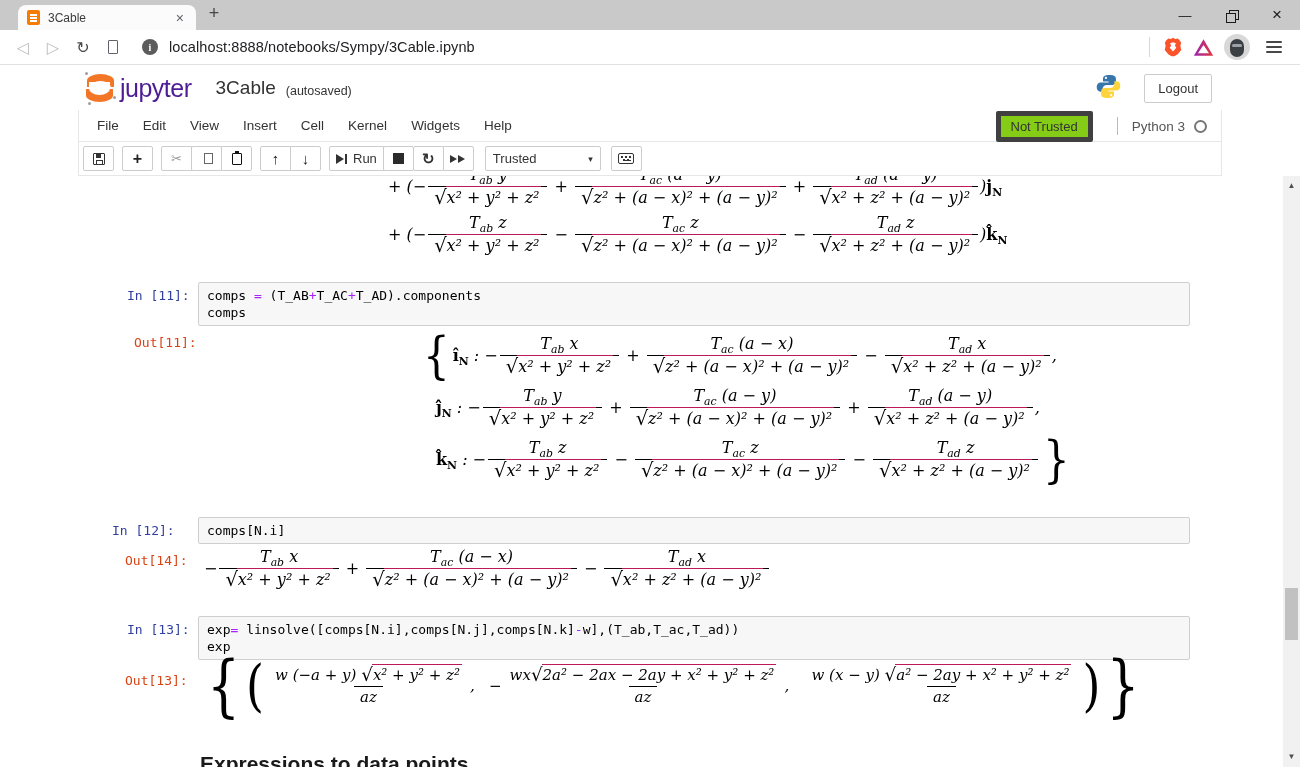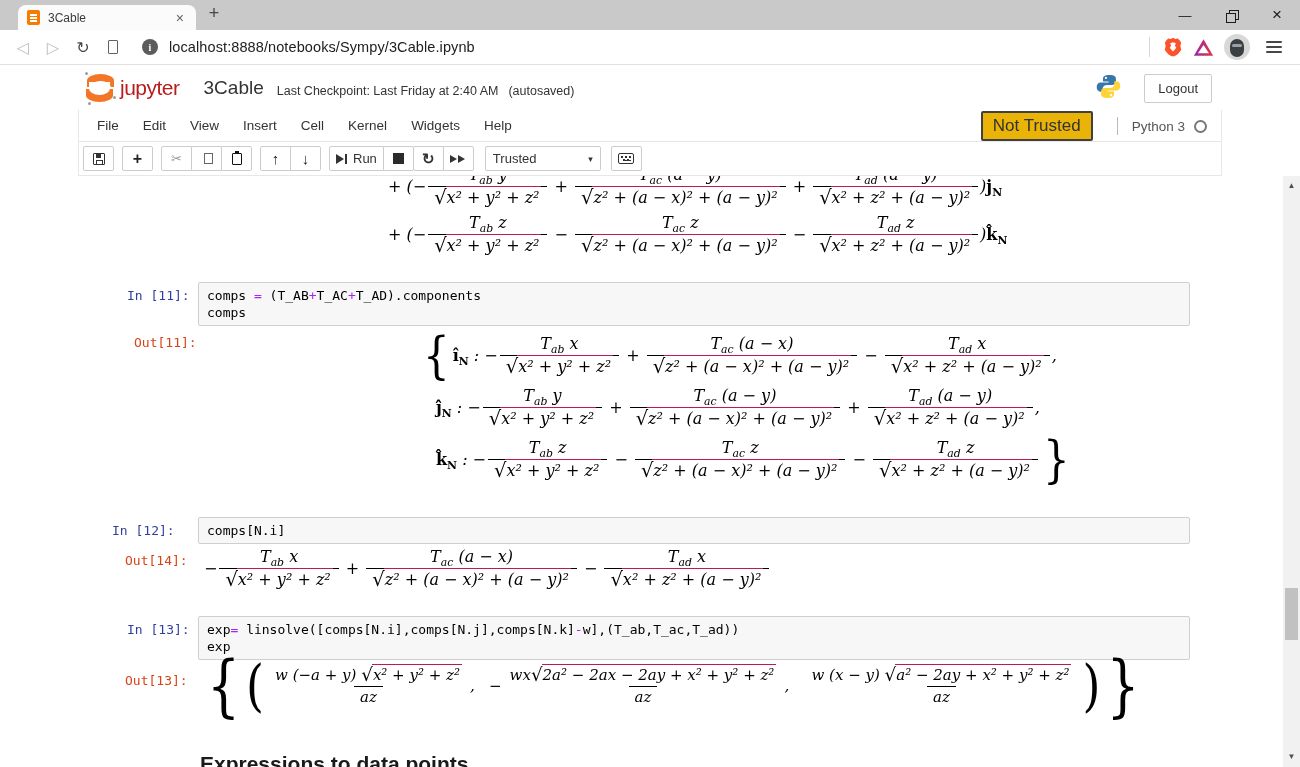--- a/index.html
+++ b/index.html
@@ -38,33 +38,33 @@
 
 
 .jhead{position:absolute;top:66px;left:0;right:0;height:44px;background:#fff;display:flex;align-items:center;padding-left:84px}
 .jlogo{display:flex;align-items:center}
 .jlogo-mark{width:32px;height:34px;position:relative;margin-right:4px}
 .arcb{position:absolute;left:2px;bottom:3px;width:27px;height:13px;background:#F37626;border-radius:0 0 27px 27px / 0 0 13px 13px}
 .arcb::after{content:"";position:absolute;left:3px;top:-7px;width:21px;height:13px;background:#fff;border-radius:0 0 21px 21px / 0 0 13px 13px}
 .arct{position:absolute;right:2px;top:3px;width:27px;height:13px;background:#F37626;border-radius:27px 27px 0 0 / 13px 13px 0 0}
 .arct::after{content:"";position:absolute;left:3px;top:7px;width:21px;height:13px;background:#fff;border-radius:21px 21px 0 0 / 13px 13px 0 0}
 .dot{position:absolute;width:3px;height:3px;border-radius:50%;background:#9e9e9e}
-.logo-text{font-size:21px;color:#b91c1c;letter-spacing:-.5px}
+.logo-text{font-size:25px;color:#4c1d95;letter-spacing:-.5px}
 .jtitle{font-size:19px;color:#333;margin-left:24px}
 .jcheck{font-size:12.5px;color:#333;margin-left:13px;padding-top:6px}
 .jauto{font-size:12.5px;color:#333;margin-left:10px;padding-top:6px}
 .jright{margin-left:auto;display:flex;align-items:center;gap:22px;margin-right:88px}
 .logout{border:1px solid #ccc;border-radius:2px;padding:6px 13px;font-size:13px;color:#333;background:#fff}
 
 
 .hwrap{position:absolute;top:110px;left:78px;right:78px;height:66px;border:1px solid #e7e7e7;border-top:none;background:#fff}
 .menubar{height:32px;display:flex;align-items:center;border-bottom:1px solid #e7e7e7;position:relative;padding-left:6px}
 .mitem{padding:6px 12px;font-size:13.5px;color:#333}
 .mright{position:absolute;right:4px;top:0;height:32px;display:flex;align-items:center}
-.nt-btn{border:2px solid #404040;border-radius:2px;background:#eab308;color:#333;font-size:17px;padding:3px 10px}
+.nt-btn{border:5px solid #404040;border-radius:2px;background:#84cc16;color:#333;font-size:13px;padding:3px 10px}
 .mdiv{width:1px;height:18px;background:#bbb;margin:0 14px 0 24px}
 .kname{font-size:13.5px;color:#555}
 .kcirc{width:13px;height:13px;border:2px solid #777;border-radius:50%;margin:0 10px 0 9px}
 .toolbar{height:33px;display:flex;align-items:center;padding-left:4px}
 .tgroup{display:flex;margin-right:9px}
 .tbtn{height:25px;min-width:31px;border:1px solid #ccc;background:#fff;border-radius:2px;display:flex;align-items:center;justify-content:center;color:#333;font-size:13px;margin-right:-1px;padding:0 6px}
 .tgroup .tbtn:first-child{border-radius:2px 0 0 2px}
 .tgroup .tbtn:last-child{border-radius:0 2px 2px 0}
 .tgroup .tbtn:only-child{border-radius:2px}
 .saveic{width:12px;height:12px;border:1.5px solid #333;border-radius:1px;position:relative}
@@ -190,21 +190,20 @@
     <span class="jlogo-mark">
       <span class="arct"></span>
         <span class="arcb"></span>
       <span class="dot" style="left:1px;top:1px"></span>
       <span class="dot" style="right:0;bottom:6px"></span>
       <span class="dot" style="left:4px;bottom:0"></span>
     </span>
     <span class="logo-text">jupyter</span>
   </div>
   <span class="jtitle">3Cable</span>
-  <span class="jcheck">Last Checkpoint: Last Friday at 2:40 AM</span>
   <span class="jauto">(autosaved)</span>
   <div class="jright">
     <span>
       <svg viewBox="0 0 24 24" width="27" height="27">
         <path fill="#3776AB" d="M11.9 1.8c-3 0-4.8 1.2-4.8 3v2.7h5v.9H4.9c-1.9 0-3.4 1.6-3.4 4.1 0 2.4 1.4 4.2 3.3 4.2h2v-2.7c0-2 1.7-3.4 3.8-3.4h5c1.7 0 3-1.3 3-3V4.8c0-1.8-1.9-3-4.7-3h-2zm-2.2 1.6a1 1 0 110 2 1 1 0 010-2z"></path>
         <path fill="#FFD43B" d="M12.1 22.2c3 0 4.8-1.2 4.8-3v-2.7h-5v-.9h7.2c1.9 0 3.4-1.6 3.4-4.1 0-2.4-1.4-4.2-3.3-4.2h-2V10c0 2-1.7 3.4-3.8 3.4h-5c-1.7 0-3 1.3-3 3v2.8c0 1.8 1.9 3 4.7 3h2zm2.2-1.6a1 1 0 110-2 1 1 0 010 2z"></path>
       </svg>
     </span>
     <button class="logout">Logout</button>
   </div>

